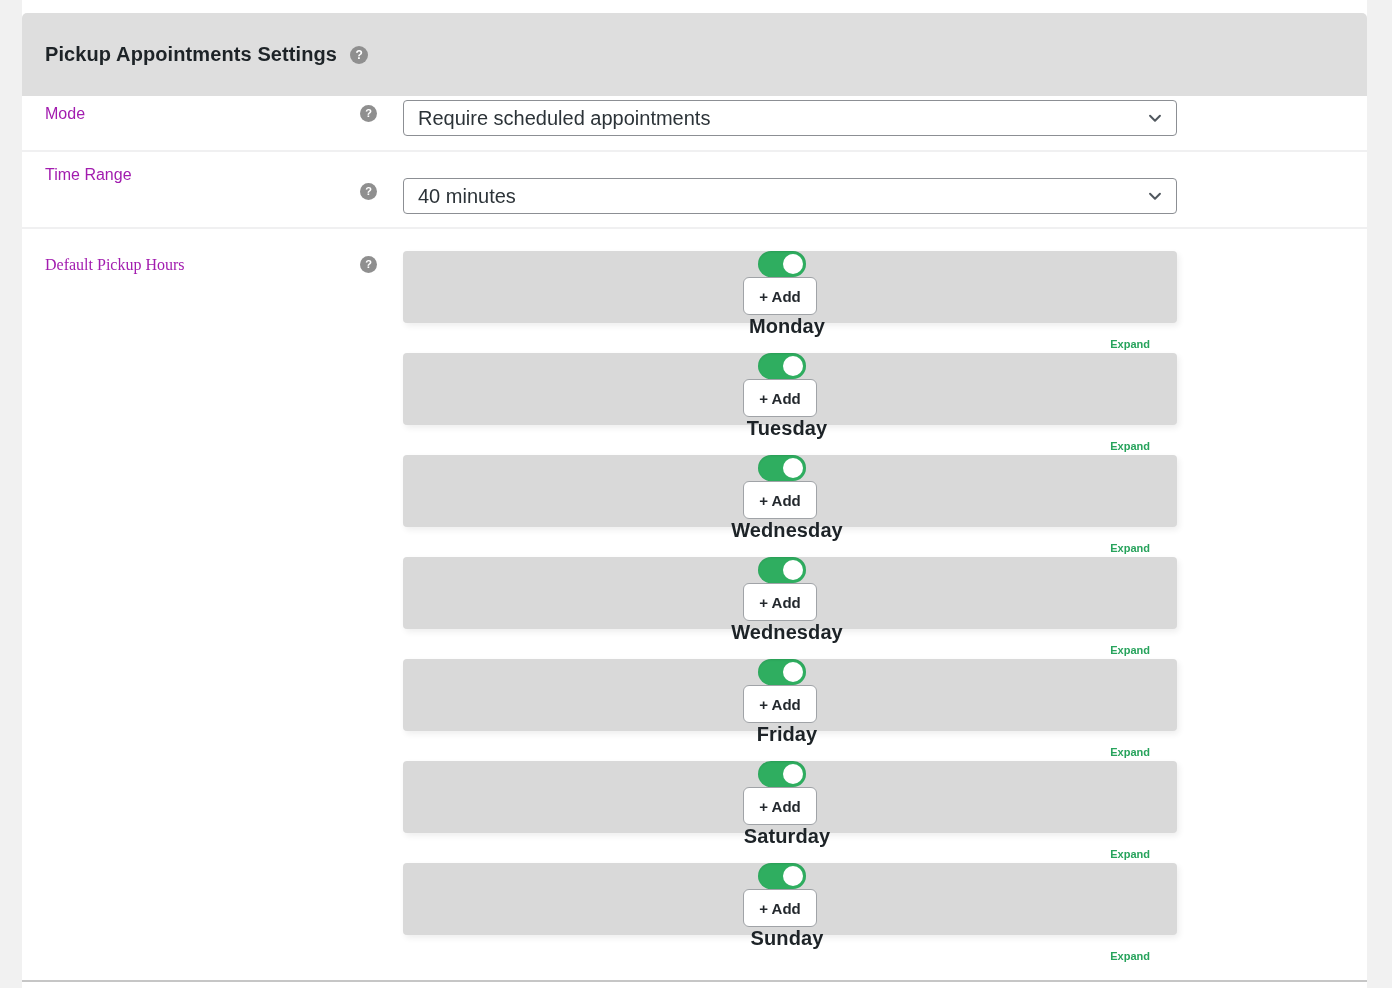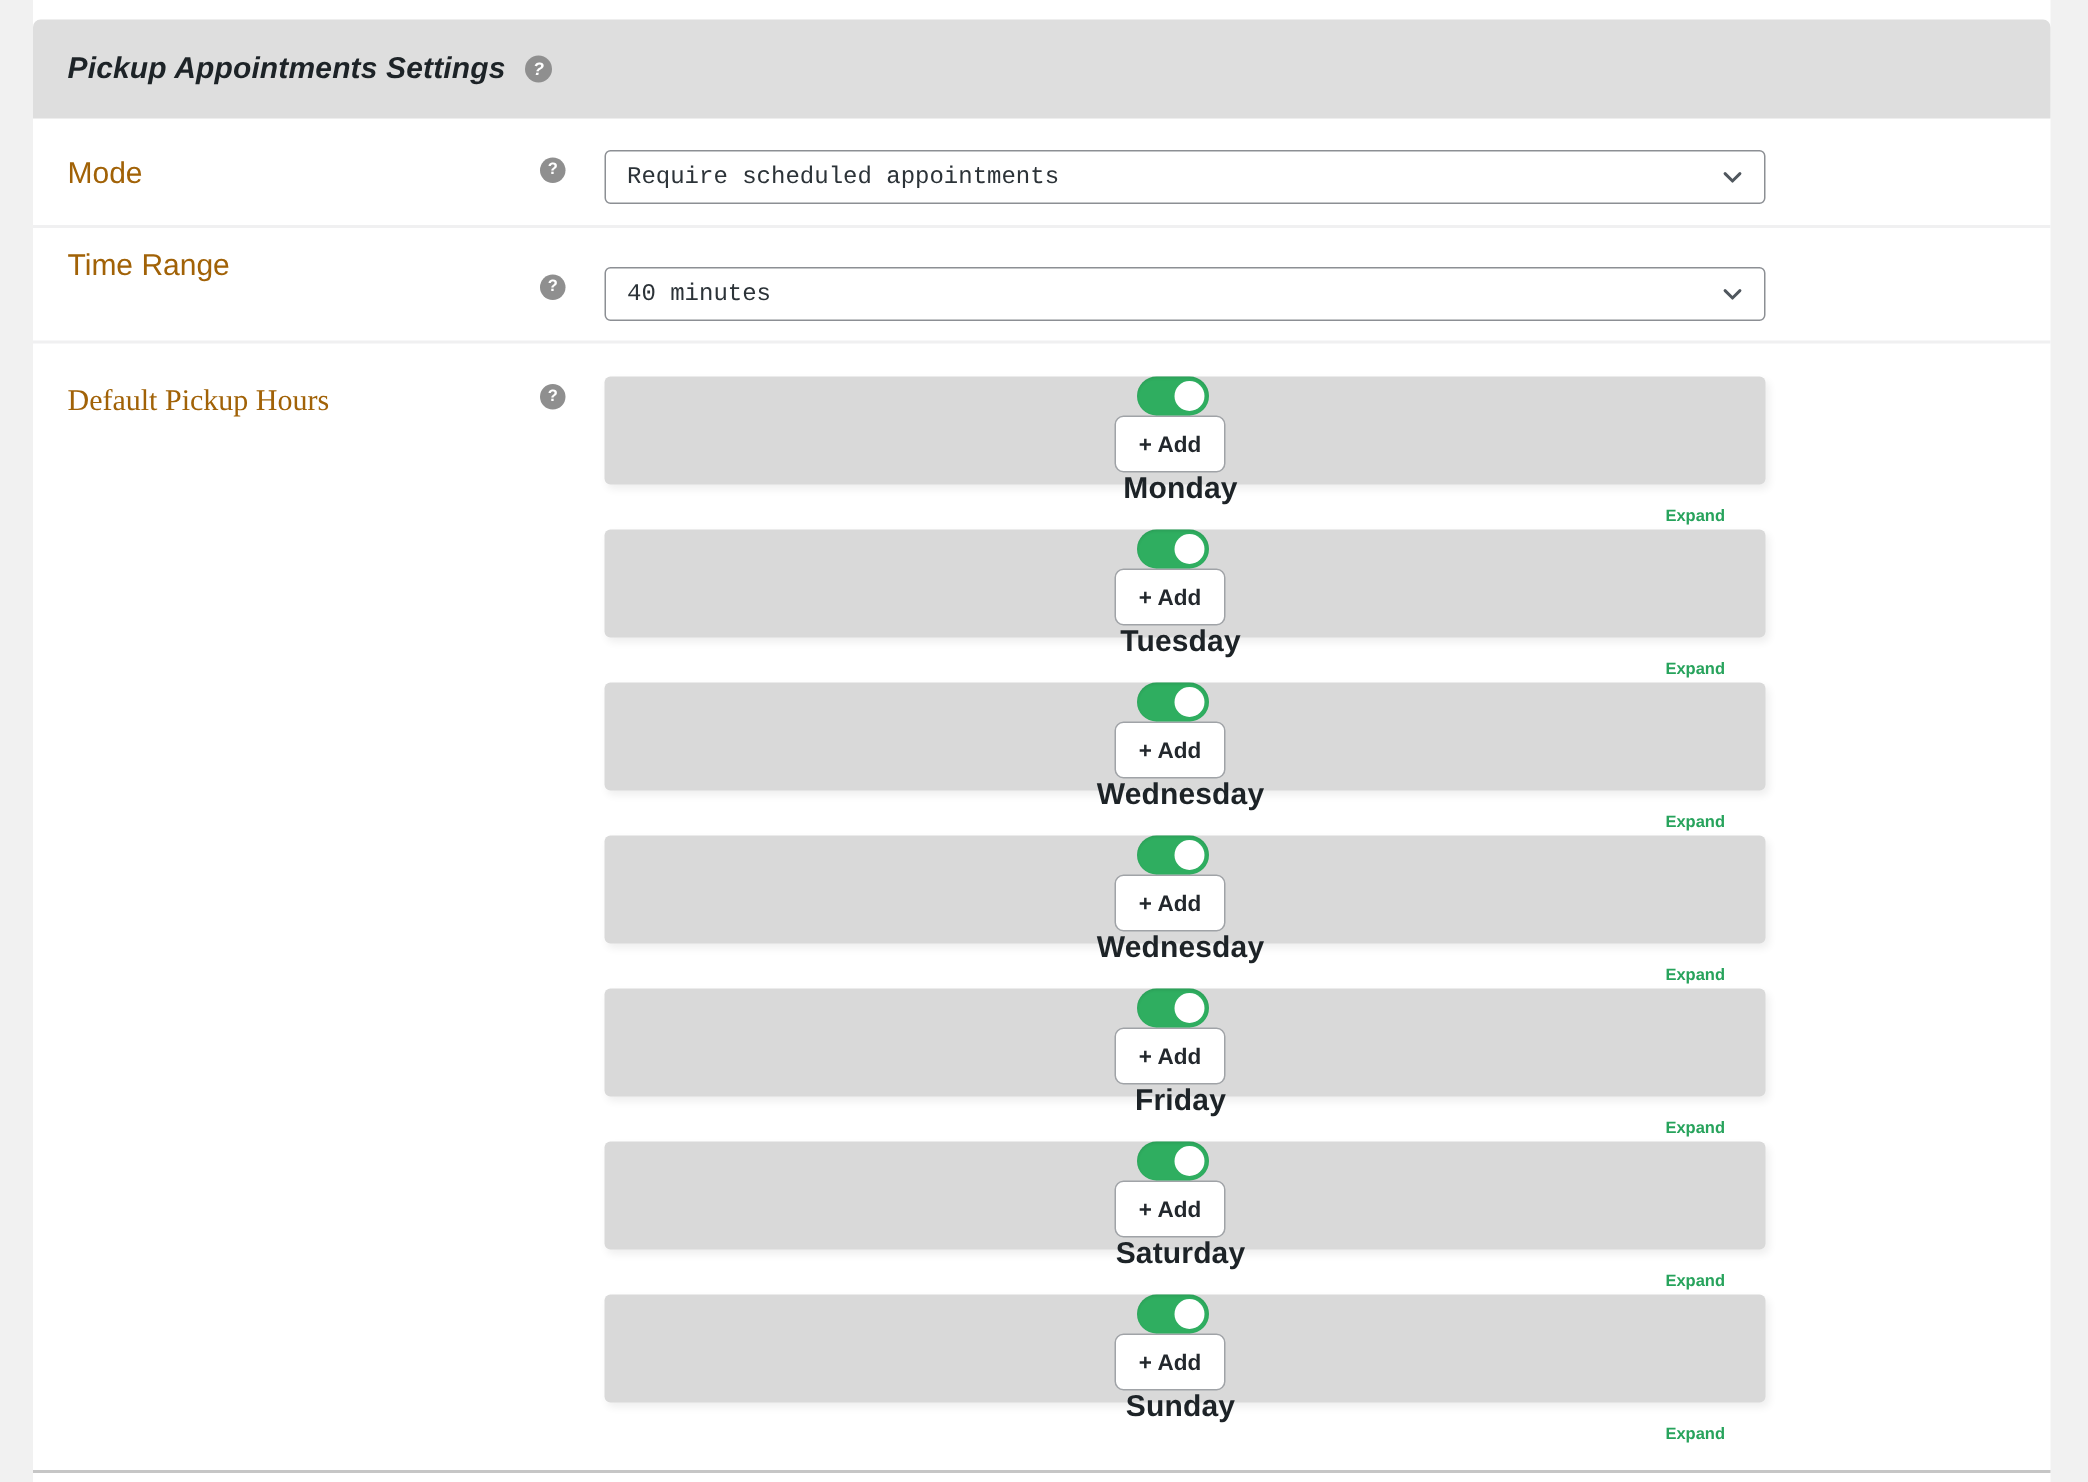--- a/index.html
+++ b/index.html
@@ -18,28 +18,27 @@
     top: 0;
     width: 1345px;
     height: 988px;
     background: #ffffff;
   }
   .panel-header {
     position: absolute;
     left: 0;
     top: 13px;
     width: 100%;
-    height: 66px;
+    height: 83px;
     background: var(--header-bg, #dedede);
     border-radius: 5px 5px 0 0;
     display: flex;
     align-items: center;
     padding-left: 23px;
     box-sizing: border-box;
-    font-style: italic;
   }
   .panel-title {
     font-size: 20px;
     font-weight: 700;
     color: #1d2327;
     letter-spacing: 0.1px;
   }
   .help-icon {
     width: 18px;
     height: 18px;
@@ -74,22 +73,22 @@
   }
   .field-row.bordered {
     border-bottom: 2px solid #f0f0f1;
   }
   .row-mode   { height: 73px; }
   .row-time   { height: 77px; }
   .row-hours  { height: 729px; }
   .field-label {
     position: absolute;
     left: 23px;
-    font-size: 20px;
-    color: #a16207;
+    font-size: 16px;
+    color: #a21caf;
   }
   .field-help {
     position: absolute;
     left: 338px;
   }
   .row-mode .field-label  { top: 26px; }
   .row-mode .field-help   { top: 24px; }
   .row-time .field-label  { top: 14px; }
   .row-time .field-help   { top: 29px; }
   .row-hours .field-label { top: 27px; font-family: Liberation Serif, serif; }
@@ -105,23 +104,22 @@
     box-sizing: border-box;
     display: flex;
     align-items: center;
     justify-content: space-between;
     padding: 0 12px 0 14px;
     cursor: pointer;
   }
   .row-mode .select-box { top: 21px; }
   .row-time .select-box { top: 26px; }
   .select-value {
-    font-size: 16px;
+    font-size: 20px;
     color: #2c3338;
-    font-family: Liberation Mono, monospace;
   }
   .chevron-down {
     display: inline-flex;
     flex: 0 0 auto;
   }
   .day-list {
     position: absolute;
     left: 381px;
     top: 22px;
     width: 774px;

